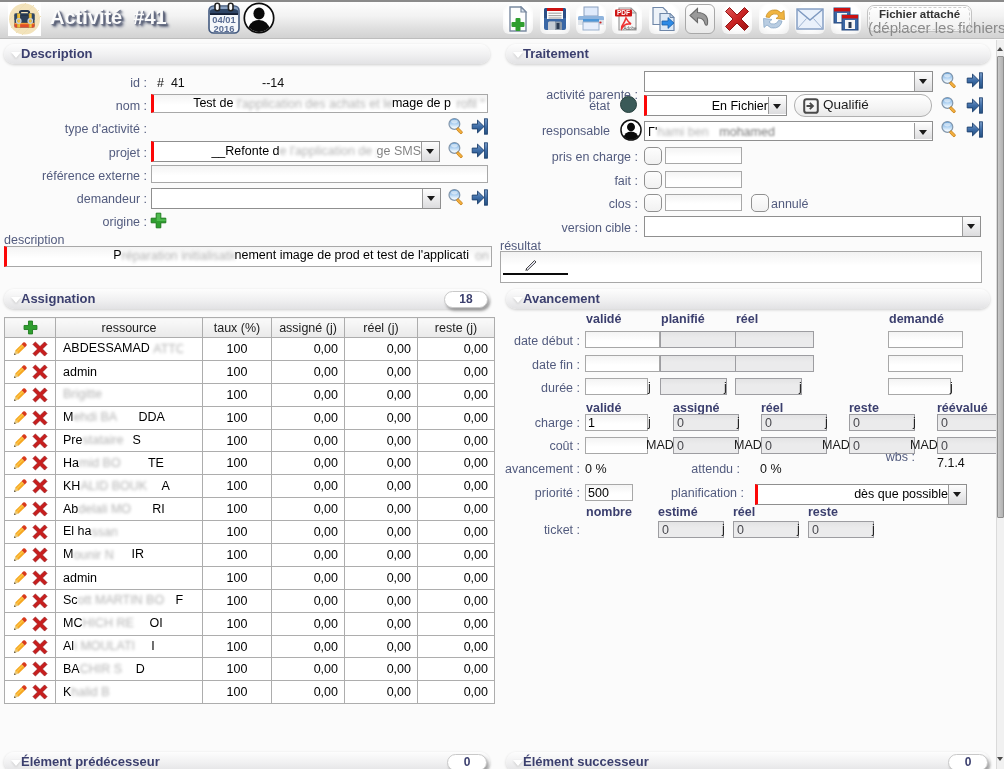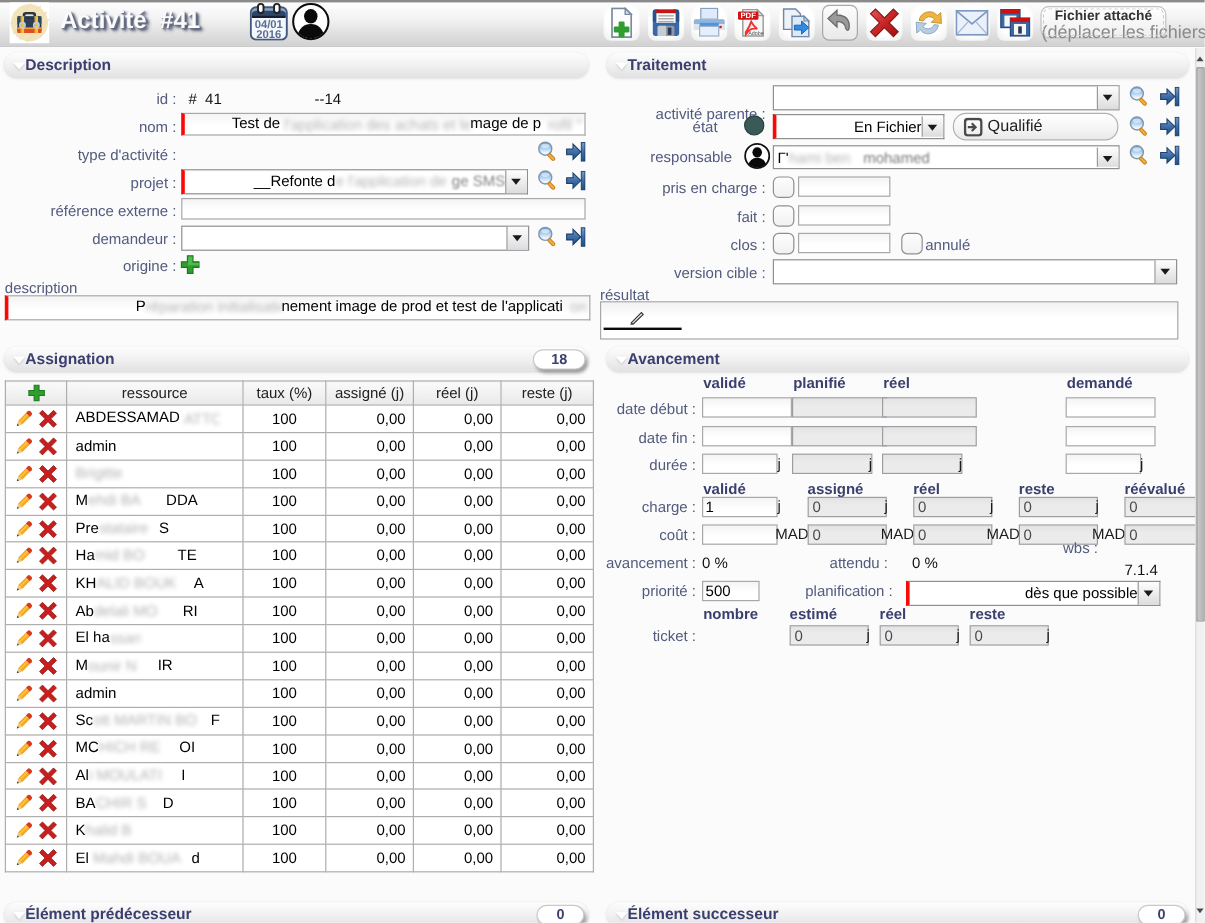--- a/index.html
+++ b/index.html
@@ -489,48 +489,32 @@
               <path d="M4 10.4 L10.4 4 l1 1 L5 11.4 z" fill="#fcc343"></path>
             </svg>&nbsp;<svg class="icn" width="16" height="16" viewBox="0 0 26 26">
               <path d="M5.5 1.5 L13 9 L20.5 1.5 L24.5 5.5 L17 13 L24.5 20.5 L20.5 24.5 L13 17 L5.5 24.5 L1.5 20.5 L9 13 L1.5 5.5 z" fill="#c81e1e" stroke="#8e1515" stroke-width="1"></path>
             </svg></td>
           <td class="nm">K<span class="gap" style="width:40px;">halid B</span></td>
           <td class="ctr">100</td>
           <td class="num">0,00</td>
           <td class="num">0,00</td>
           <td class="num">0,00</td>
         </tr>
-<tr>
-          <td class="ctr"><svg class="icn" width="16" height="16" viewBox="0 0 16 16">
-              <path d="M3.2 9.6 L9.6 3.2 L12.8 6.4 L6.4 12.8 z" fill="#f5a623"></path>
-              <path d="M9.6 3.2 L11.2 1.6 q0.8-0.8 1.9 0 l1.3 1.3 q0.8 0.9 0 1.9 L12.8 6.4 z" fill="#d83a1c"></path>
-              <path d="M3.2 9.6 L6.4 12.8 L2 14 z" fill="#e8c87a"></path>
-              <path d="M2.6 12.2 L2 14 l1.8-0.5 z" fill="#333"></path>
-              <path d="M4 10.4 L10.4 4 l1 1 L5 11.4 z" fill="#fcc343"></path>
-            </svg>&nbsp;<svg class="icn" width="16" height="16" viewBox="0 0 26 26">
-              <path d="M5.5 1.5 L13 9 L20.5 1.5 L24.5 5.5 L17 13 L24.5 20.5 L20.5 24.5 L13 17 L5.5 24.5 L1.5 20.5 L9 13 L1.5 5.5 z" fill="#c81e1e" stroke="#8e1515" stroke-width="1"></path>
-            </svg></td>
-          <td class="nm">El <span class="gap" style="width:82px;">Mahdi BOUA</span>d</td>
-          <td class="ctr">100</td>
-          <td class="num">0,00</td>
-          <td class="num">0,00</td>
-          <td class="num">0,00</td>
-        </tr>
 </tbody>
     </table>
 <div class="sechead" style="left:4px;top:752px;width:469px;"><span class="tri"></span>Élément prédécesseur</div>
 <div class="badge" style="left:447px;top:754px;width:38px;">0</div>
 
 <div class="sechead" style="left:506px;top:44px;width:467px;"><span class="tri"></span>Traitement</div>
 <div class="lbl" style="left:500px;top:88px;width:138px;">activité parente :</div>
 <div class="sel" style="left:644px;top:71px;width:287px;height:19px;">
       <span class="tx"></span>
       <span class="sb"></span>
     </div>
-<div class="lbl" style="left:488px;top:99px;width:110px;">état</div>
+<div class="lbl" style="left:500px;top:99px;width:110px;">état</div>
 <div class="abs" style="left:620px;top:96px;width:15px;height:15px;border-radius:50%;background:#3a5a58;border:1px solid #27403e;"></div>
 <div class="sel req" style="left:644px;top:95px;width:139px;height:19px;">
       <span class="tx" style="top:3px;">En Fichier</span>
       <span class="sb" style="top:1px;bottom:1px;"></span>
     </div>
 <div class="abs" style="left:794px;top:94px;width:136px;height:21px;border:1px solid #b0b0b0;border-radius:11px;background:linear-gradient(#ffffff,#f4f4f4 60%,#e9e9e9);">
 <svg class="abs" style="left:8px;top:2.5px;" width="16" height="16" viewBox="0 0 16 16">
         <rect x="1.2" y="1.2" width="13.6" height="13.6" rx="2.4" fill="none" stroke="#4a4a4a" stroke-width="2"></rect>
         <path d="M3.5 8 h6 M6.8 4.8 L10 8 L6.8 11.2" fill="none" stroke="#4a4a4a" stroke-width="1.8"></path>
       </svg>
@@ -623,21 +607,21 @@
 <div class="ro" style="left:761px;top:437px;width:58px;height:15px;">0</div>
 <div class="hj" style="left:822px;top:438px;">MAD</div>
 <div class="ro" style="left:849px;top:437px;width:58px;height:15px;">0</div>
 <div class="hj" style="left:910px;top:438px;">MAD</div>
 <div class="ro" style="left:937px;top:437px;width:57px;height:15px;">0</div>
 <div class="lbl" style="left:500px;top:462px;width:80px;">avancement :</div>
 <div class="val" style="left:585px;top:462px;">0 %</div>
 <div class="lbl" style="left:600px;top:462px;width:140px;">attendu :</div>
 <div class="val" style="left:760px;top:462px;">0 %</div>
 <div class="lbl" style="left:775px;top:450px;width:140px;">wbs :</div>
-<div class="val" style="left:937px;top:468px;">7.1.4</div>
+<div class="val" style="left:937px;top:456px;">7.1.4</div>
 <div class="lbl" style="left:500px;top:486px;width:80px;">priorité :</div>
 <div class="inp" style="left:585px;top:484px;width:42px;height:15px;">500</div>
 <div class="lbl" style="left:600px;top:486px;width:144px;">planification :</div>
 <div class="sel req" style="left:755px;top:484px;width:208px;height:19px;">
       <span class="tx">dès que possible</span>
       <span class="sb"></span>
     </div>
 <div class="bh" style="left:586px;top:505px;">nombre</div>
 <div class="bh" style="left:658px;top:505px;">estimé</div>
 <div class="bh" style="left:733px;top:505px;">réel</div>

